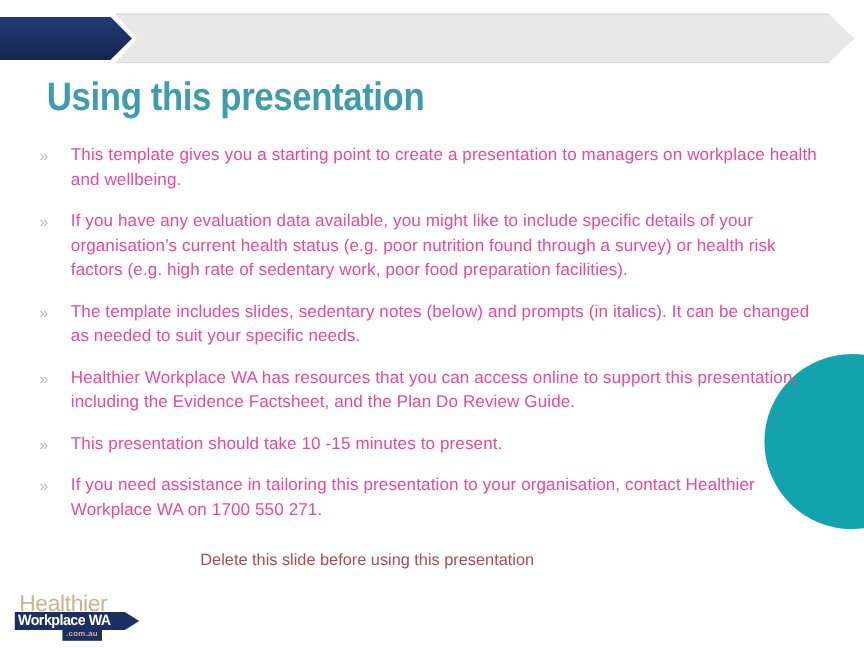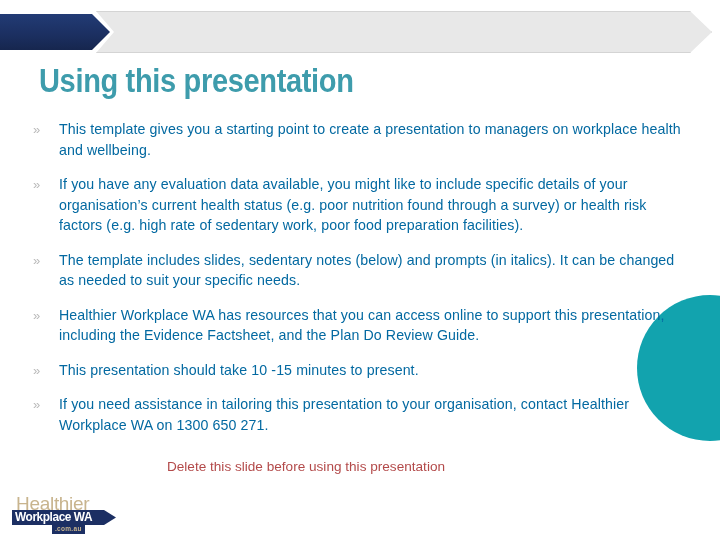--- a/index.html
+++ b/index.html
@@ -92,21 +92,21 @@
     width: 26px;
     font-size: 13px;
     line-height: 19px;
     color: #b9b9b9;
     padding-top: 1px;
   }
   .bullet-text {
     flex: 1 1 auto;
     font-size: 14.2px;
     line-height: 20.5px;
-    color: #0369a1;
+    color: #ec4899;
     letter-spacing: 0.1px;
   }
 
   
   .delete-note {
     position: absolute;
     left: 0;
     top: 459px;
     width: 608px;
     text-align: center;
@@ -203,21 +203,21 @@
     <div class="bullet-row">
       <span class="bullet-mark">»</span>
       <span class="bullet-text">Healthier Workplace WA has resources that you can access online to support this presentation, including the Evidence Factsheet, and the Plan Do Review Guide.</span>
     </div>
     <div class="bullet-row">
       <span class="bullet-mark">»</span>
       <span class="bullet-text">This presentation should take 10 -15 minutes to present.</span>
     </div>
     <div class="bullet-row">
       <span class="bullet-mark">»</span>
-      <span class="bullet-text">If you need assistance in tailoring this presentation to your organisation, contact Healthier Workplace WA on 1300 650 271.</span>
+      <span class="bullet-text">If you need assistance in tailoring this presentation to your organisation, contact Healthier Workplace WA on 1700 550 271.</span>
     </div>
   </div>
 
   <div class="delete-note">Delete this slide before using this presentation</div>
 
   <div class="logo">
     <div class="logo-healthier">Healthier</div>
     <div class="logo-bar"></div>
     <div class="logo-bar-text">Workplace WA</div>
     <div class="logo-domain">.com.au</div>

